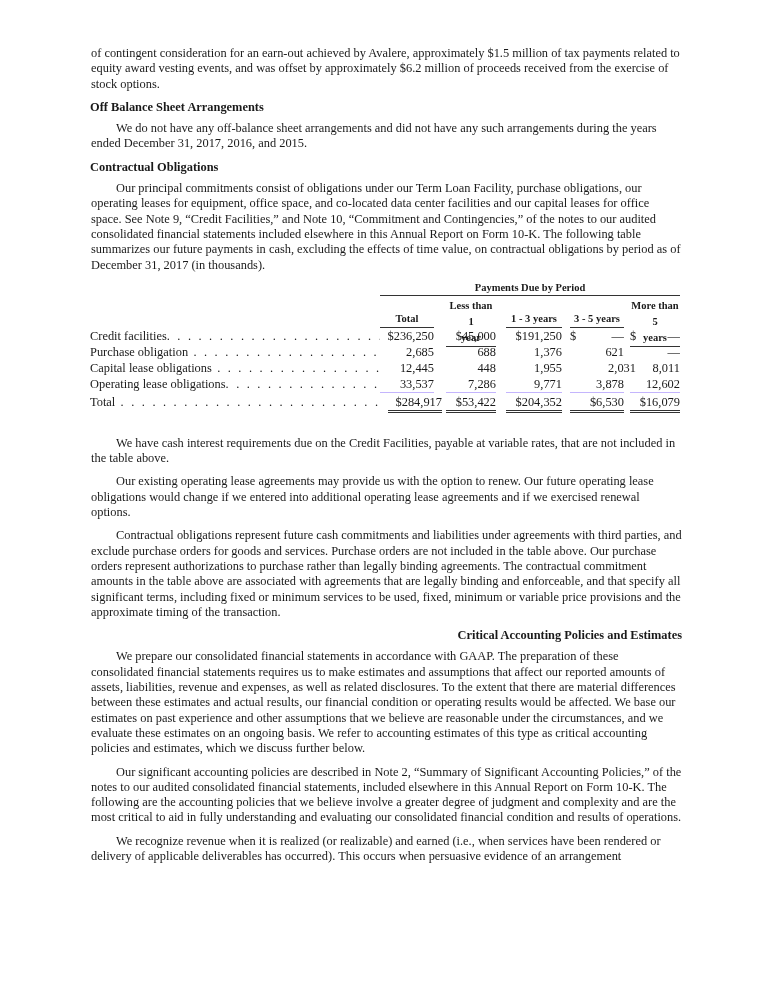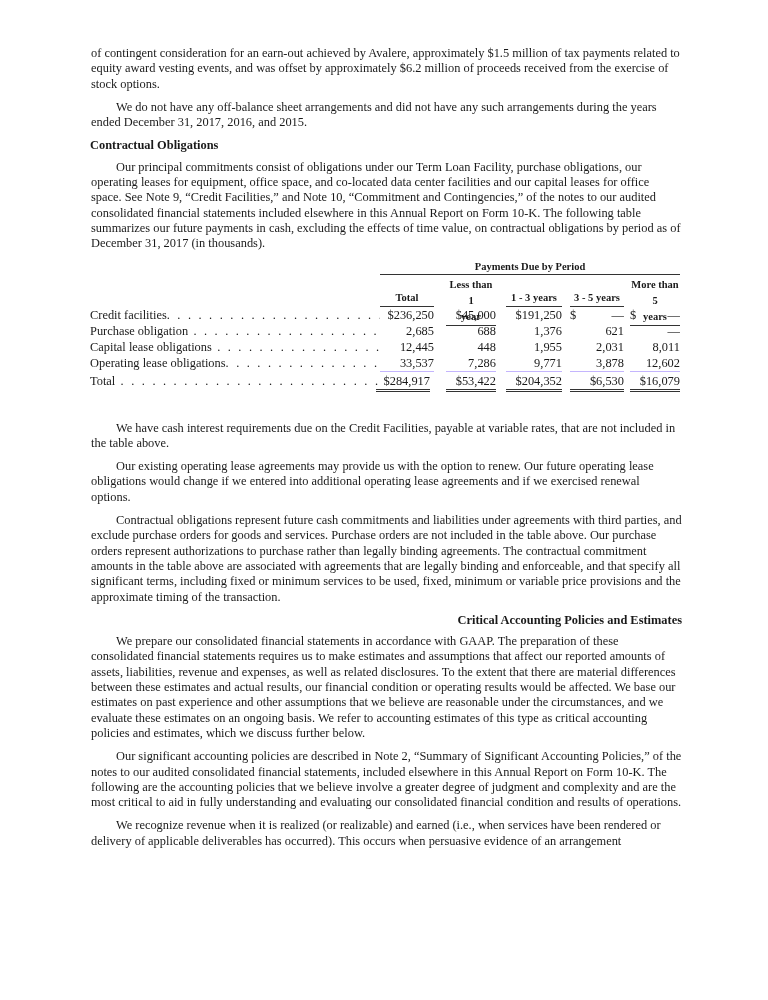--- a/index.html
+++ b/index.html
@@ -7,21 +7,21 @@
       width: 768px; height: 1000px; position: relative; overflow: hidden;
       font-family: "Liberation Serif", "DejaVu Serif", serif;
       color: #1a1a1a; font-size: 12.4px; line-height: 15.3px;
     }
     .page { position: absolute; left: 90px; top: 46px; width: 592px; }
     p { margin: 0 0 8px 1px; text-align: left; }
     p.ind { text-indent: 25px; }
     h3 { font-size: 12.4px; font-weight: bold; margin: 0 0 6px 0; }
     h3.center { text-align: right; }
     
-    .ctable { position: relative; width: 592px; height: 135px; margin: 4px 0 26px 0; text-decoration: underline; }
+    .ctable { position: relative; width: 592px; height: 135px; margin: 4px 0 20px 0; text-decoration: underline; }
     .ctable .group {
       position: absolute; left: 290px; width: 300px; top: 0; text-align: center;
       font-weight: bold; font-size: 10.5px; line-height: 13px;
       border-bottom: 1px solid #333; padding-bottom: 1px;
     }
     .ctable .hdr {
       position: absolute; top: 17px; text-align: center; font-weight: bold;
       font-size: 10.5px; line-height: 16px;
     }
     .ctable .hdr span.ul { display:block; border-bottom: 1px solid #333; }
@@ -33,20 +33,21 @@
     .ul1 { border-bottom: 1px solid #c4b5fd; }
     .ul2 { border-bottom: 3px double #333; }
     .pagenum { position: absolute; top: 939px; left: 0; width: 768px; text-align: right; padding-left: 15px; }
   </style>
 </head>
 <body>
 
 <div class="page">
   <p>of contingent consideration for an earn-out achieved by Avalere, approximately $1.5 million of tax payments related to equity award vesting events, and was offset by approximately $6.2 million of proceeds received from the exercise of stock options.</p>
 
+  <h3>Off Balance Sheet Arrangements</h3>
   <p class="ind">We do not have any off-balance sheet arrangements and did not have any such arrangements during the years ended December 31, 2017, 2016, and 2015.</p>
 
   <h3>Contractual Obligations</h3>
   <p class="ind">Our principal commitments consist of obligations under our Term Loan Facility, purchase obligations, our operating leases for equipment, office space, and co-located data center facilities and our capital leases for office space. See Note 9, “Credit Facilities,” and Note 10, “Commitment and Contingencies,” of the notes to our audited consolidated financial statements included elsewhere in this Annual Report on Form 10-K. The following table summarizes our future payments in cash, excluding the effects of time value, on contractual obligations by period as of December 31, 2017 (in thousands).</p>
 
   <div class="ctable">
     <div class="group">Payments Due by Period</div>
 
     <div class="hdr" style="left:290px;width:54px;top:30px;">
       <span class="ul">Total</span>
@@ -80,34 +81,34 @@
       <span class="cell" style="left:356px;width:50px;">688</span>
       <span class="cell" style="left:416px;width:56px;">1,376</span>
       <span class="cell" style="left:480px;width:54px;">621</span>
       <span class="cell" style="left:540px;width:50px;">—</span>
     </div>
     <div class="row" style="top:80px;">
       <span class="label"><span>Capital lease obligations</span><span class="dots"> . . . . . . . . . . . . . . . . . . . . . . .</span></span>
       <span class="cell" style="left:290px;width:54px;">12,445</span>
       <span class="cell" style="left:356px;width:50px;">448</span>
       <span class="cell" style="left:416px;width:56px;">1,955</span>
-      <span class="cell" style="left:480px;width:54px;">2,031</span>
+      <span class="cell" style="left:492px;width:54px;">2,031</span>
       <span class="cell" style="left:540px;width:50px;">8,011</span>
     </div>
     <div class="row" style="top:96px;">
       <span class="label"><span>Operating lease obligations</span><span class="dots">. . . . . . . . . . . . . . . . . . . . .</span></span>
       <span class="cell ul1" style="left:290px;width:54px;">33,537</span>
       <span class="cell ul1" style="left:356px;width:50px;">7,286</span>
       <span class="cell ul1" style="left:416px;width:56px;text-align:right;">9,771</span>
       <span class="cell ul1" style="left:480px;width:54px;">3,878</span>
       <span class="cell ul1" style="left:540px;width:50px;">12,602</span>
     </div>
     <div class="row" style="top:114px;">
       <span class="label"><span>Total</span><span class="dots"> . . . . . . . . . . . . . . . . . . . . . . . . . . . . . . . . . . . . . . .</span></span>
-      <span class="cell ul2" style="left:286px;width:54px;">$284,917</span>
+      <span class="cell ul2" style="left:298px;width:54px;">$284,917</span>
       <span class="cell ul2" style="left:356px;width:50px;">$53,422</span>
       <span class="cell ul2" style="left:416px;width:56px;">$204,352</span>
       <span class="cell ul2" style="left:480px;width:54px;">$6,530</span>
       <span class="cell ul2" style="left:540px;width:50px;">$16,079</span>
     </div>
   </div>
 
   <p class="ind">We have cash interest requirements due on the Credit Facilities, payable at variable rates, that are not included in the table above.</p>
   <p class="ind">Our existing operating lease agreements may provide us with the option to renew. Our future operating lease obligations would change if we entered into additional operating lease agreements and if we exercised renewal options.</p>
   <p class="ind">Contractual obligations represent future cash commitments and liabilities under agreements with third parties, and exclude purchase orders for goods and services. Purchase orders are not included in the table above. Our purchase orders represent authorizations to purchase rather than legally binding agreements. The contractual commitment amounts in the table above are associated with agreements that are legally binding and enforceable, and that specify all significant terms, including fixed or minimum services to be used, fixed, minimum or variable price provisions and the approximate timing of the transaction.</p>

